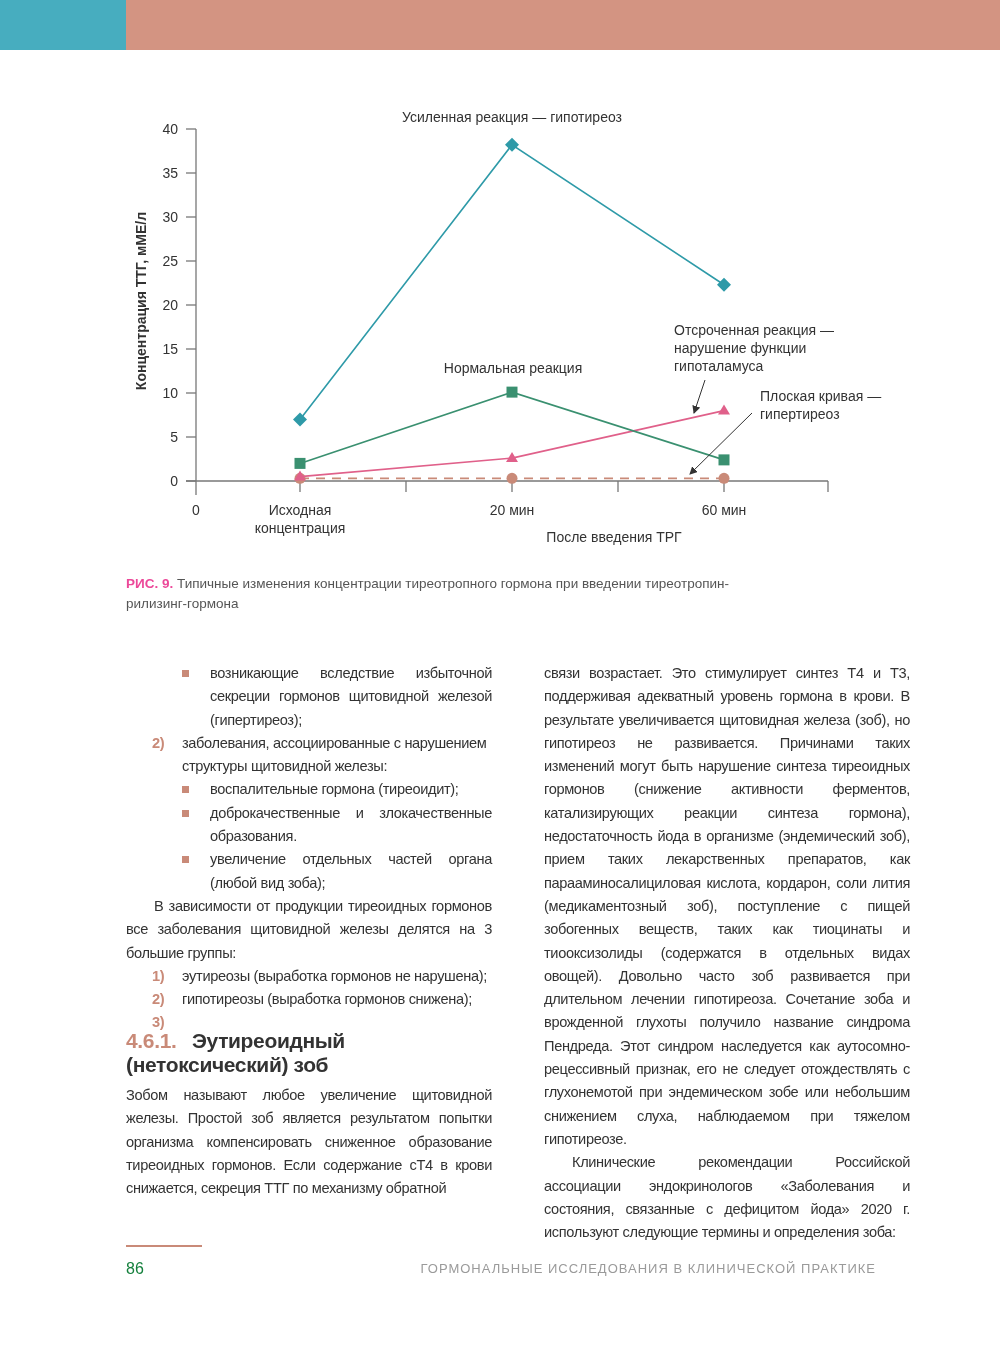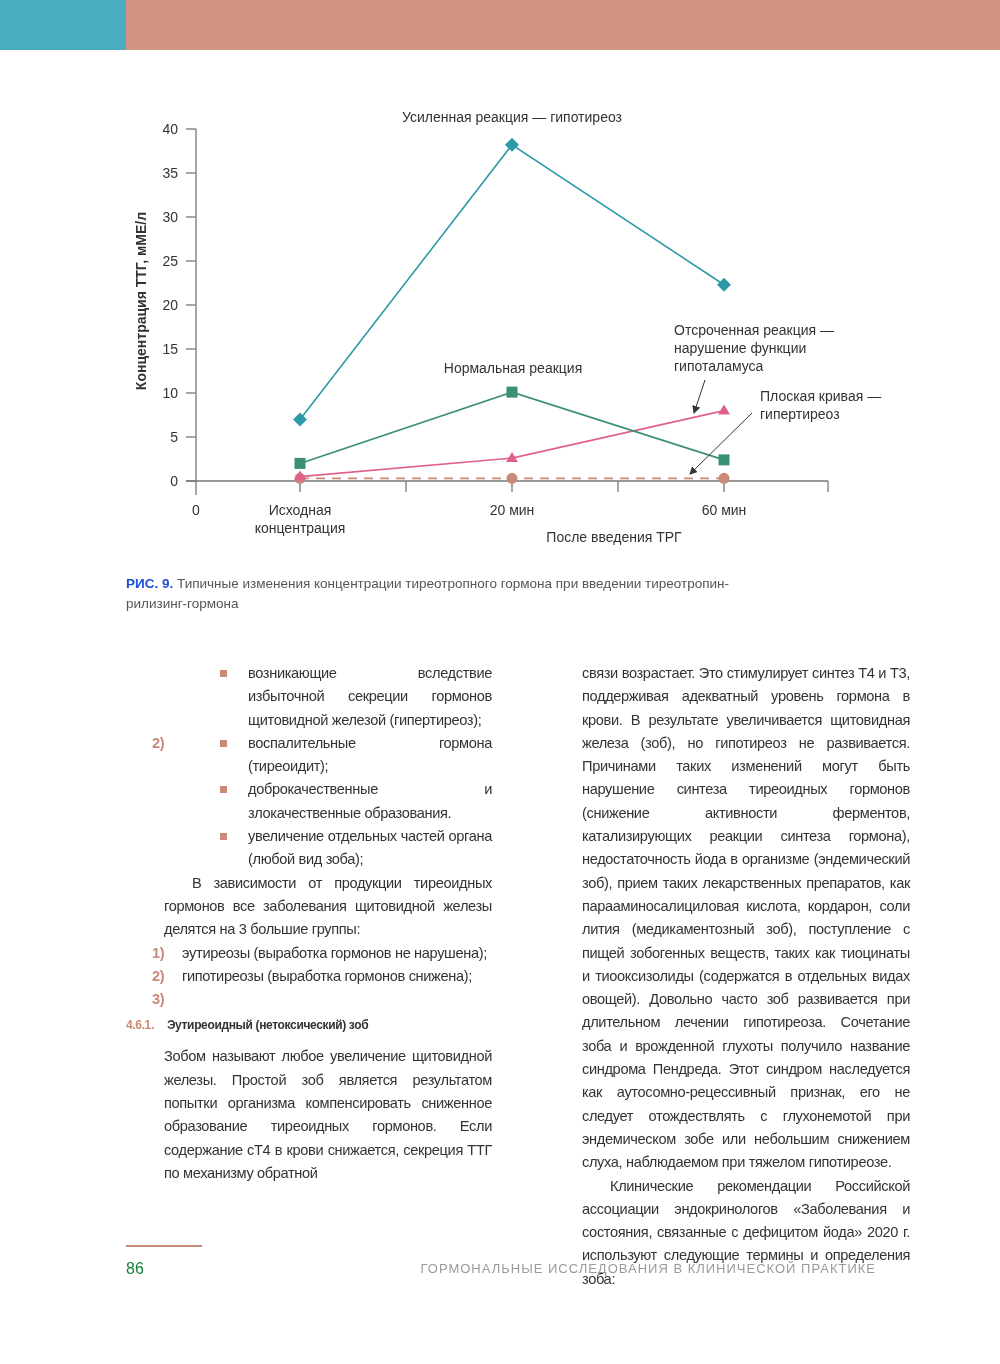--- a/index.html
+++ b/index.html
@@ -9,28 +9,28 @@
   .topbar .teal { width: 126px; height: 50px; }
   .topbar .salmon { flex: 1; height: 50px; }
   #chart-svg { position: absolute; left: 0; top: 60px; width: 1000px; height: 500px; }
   #chart-svg text { font-family: "Liberation Sans", sans-serif; fill: #333; }
   .caption { position: absolute; left: 126px; top: 574px; width: 640px; font-size: 13.5px; line-height: 20px; color: #555; }
   .caption .fig { font-weight: bold; }
   .col { position: absolute; top: 662px; width: 366px; font-family: "Liberation Sans", sans-serif;
          font-size: 14.6px; line-height: 23.3px; color: #333; letter-spacing: -0.35px; }
   .col-left { left: 126px; }
   .col-right { left: 544px; }
-  .justify { text-align: justify; margin-left: 38px; }
+  .justify { text-align: justify; }
   .li { position: relative; }
   .bullet { padding-left: 84px; }
   .bullet .mark { position: absolute; left: 56px; top: 8px; width: 7px; height: 7px; }
   .num { padding-left: 56px; }
   .num .n { position: absolute; left: 26px; top: 0; font-weight: bold; }
   .indent { text-indent: 28px; }
-  .heading { margin-top: 26px; margin-bottom: 8px; font-weight: bold; font-size: 12px; }
+  .heading { margin-top: 18px; margin-bottom: 8px; font-weight: bold; font-size: 21px; }
   .heading .hn { margin-right: 10px; }
   .footer-line { position: absolute; left: 126px; top: 1245px; width: 76px; height: 2px; }
   .page-num { position: absolute; left: 126px; top: 1260px; font-size: 16px; color: #15803d; }
   .running-title { position: absolute; right: 124px; top: 1261px; font-size: 13px; letter-spacing: 1px; color: #9a9a9a; }
 </style>
 </head>
 <body>
 
 <div class="topbar">
   <div class="teal" style="background: rgb(71, 173, 191);"></div>
@@ -111,31 +111,32 @@
         <marker id="arr" markerWidth="8" markerHeight="8" refX="7" refY="4" orient="auto">
           <path d="M0,0 L8,4 L0,8 z" fill="#333333"></path>
         </marker>
       </defs>
       <line x1="705" y1="380" x2="694" y2="413" stroke="#333333" stroke-width="1" marker-end="url(#arr)"></line>
       <line x1="752" y1="413" x2="690" y2="474" stroke="#333333" stroke-width="1" marker-end="url(#arr)"></line>
     </g>
 </svg>
 
 <div class="caption">
-  <span class="fig" style="color: #1d4ed8;">РИС. 9.</span>
+  <span class="fig" style="color: #ec4899;">РИС. 9.</span>
   <span>Типичные изменения концентрации тиреотропного гормона при введении тиреотропин-рилизинг-гормона</span>
 </div>
 
 <div class="col col-left">
   <div class="li bullet justify">
     <span class="mark" style="background: rgb(201, 138, 120);"></span>
     <span>возникающие вследствие избыточной секреции гормонов щитовидной железой (гипертиреоз);</span>
   </div>
   <div class="li num">
     <span class="n" style="color: rgb(201, 138, 120);">2)</span>
+    <span>заболевания, ассоциированные с нарушением структуры щитовидной железы:</span>
   </div>
   <div class="li bullet justify">
     <span class="mark" style="background: rgb(201, 138, 120);"></span>
     <span>воспалительные гормона (тиреоидит);</span>
   </div>
   <div class="li bullet justify">
     <span class="mark" style="background: rgb(201, 138, 120);"></span>
     <span>доброкачественные и злокачественные образования.</span>
   </div>
   <div class="li bullet justify">

